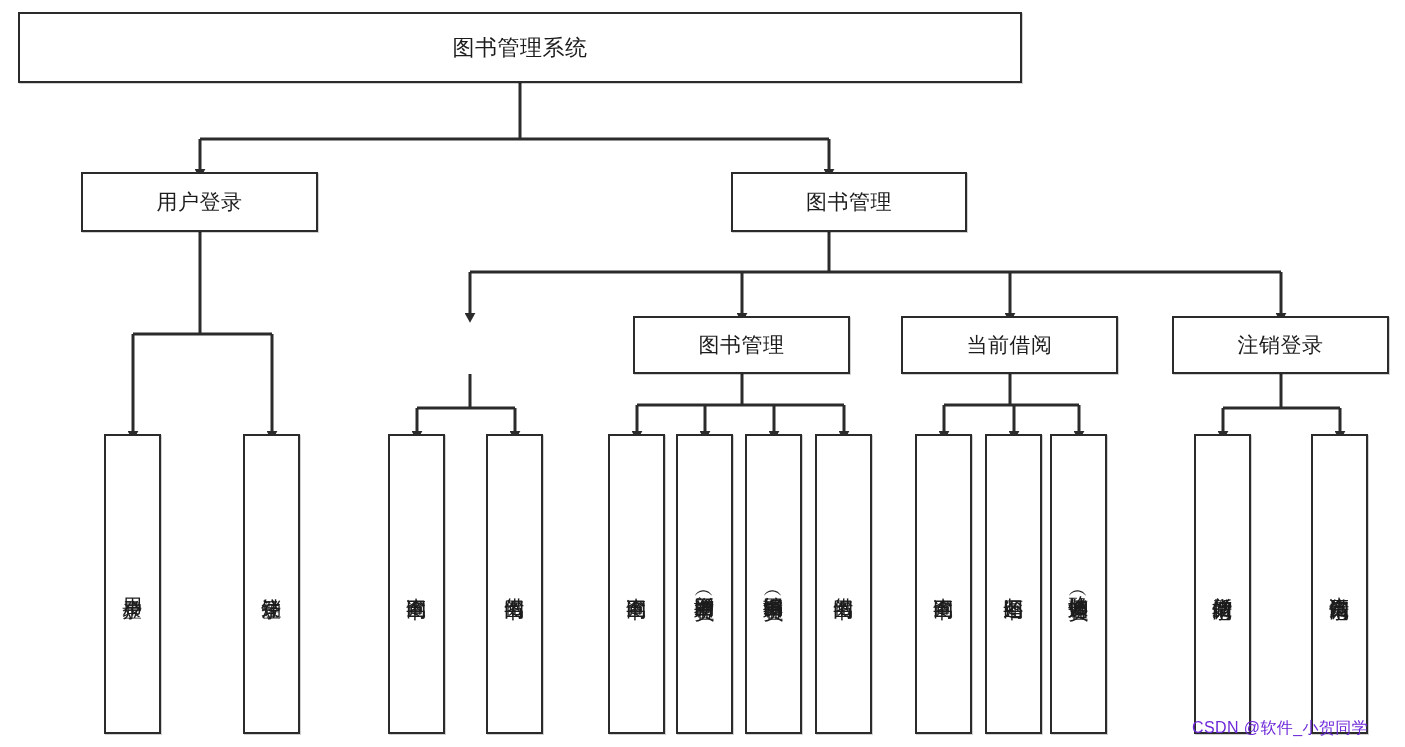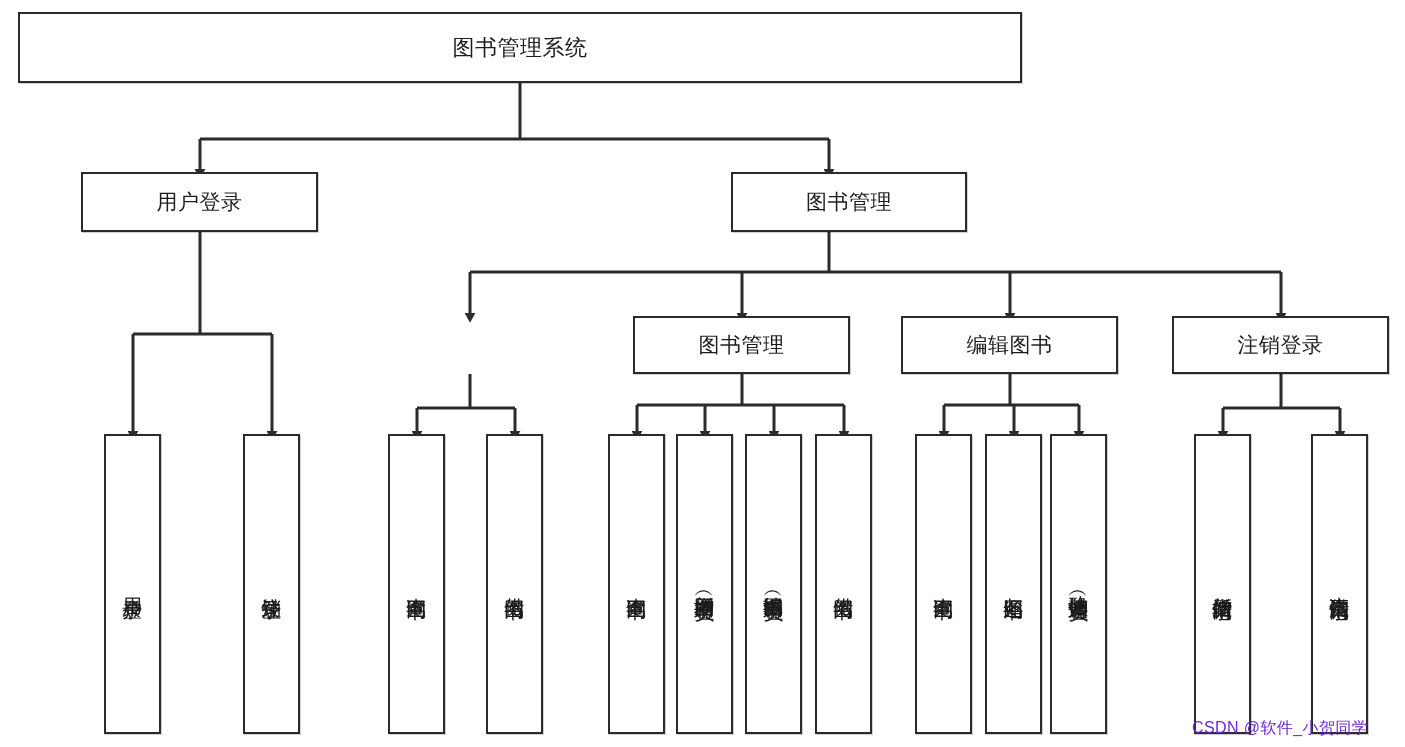--- a/index.html
+++ b/index.html
@@ -123,21 +123,21 @@
     <span class="node-label-h">用户登录</span>
   </div>
   <div class="node-box" style="left: 711px; top: 172px; width: 236px; height: 60px; margin-left: 20px;">
     <span class="node-label-h">图书管理</span>
   </div>
 
   <div class="node-box" style="left: 633px; top: 316px; width: 217px; height: 58px;">
     <span class="node-label-h">图书管理</span>
   </div>
   <div class="node-box" style="left: 901px; top: 316px; width: 217px; height: 58px;">
-    <span class="node-label-h">编辑图书</span>
+    <span class="node-label-h">当前借阅</span>
   </div>
   <div class="node-box" style="left: 1172px; top: 316px; width: 217px; height: 58px;">
     <span class="node-label-h">注销登录</span>
   </div>
 
   <div class="node-box" style="left: 104px; top: 434px; width: 57px; height: 300px;">
     <span class="node-label-v">用户登录</span>
   </div>
   <div class="node-box" style="left: 243px; top: 434px; width: 57px; height: 300px;">
     <span class="node-label-v">注销登录</span>

